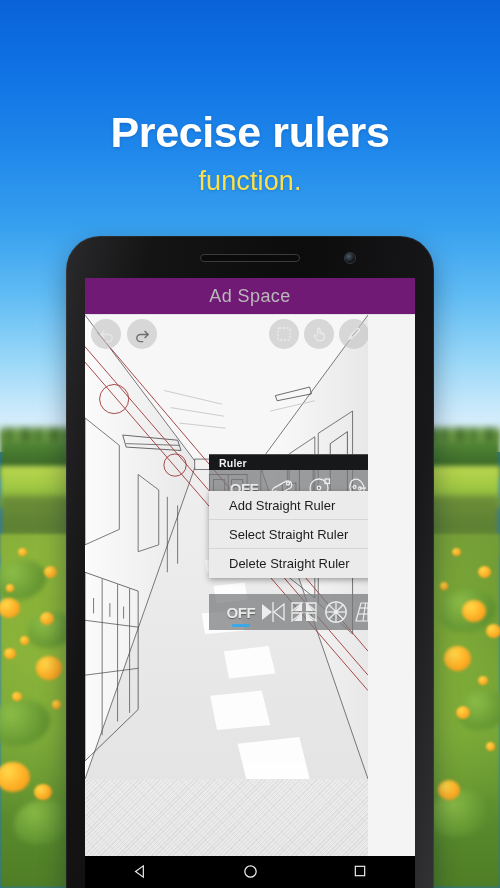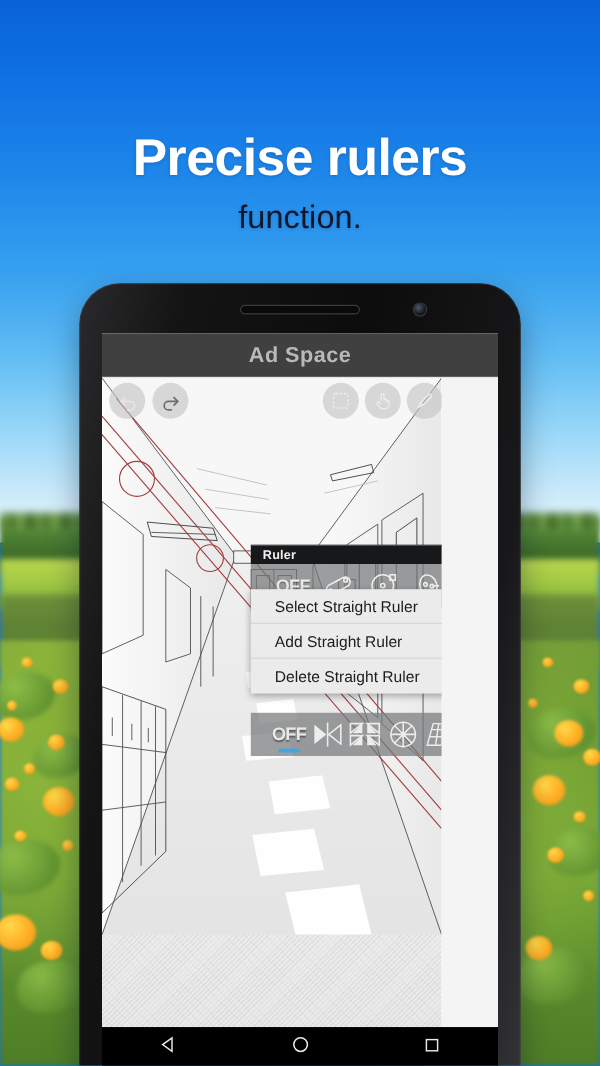--- a/index.html
+++ b/index.html
@@ -69,21 +69,21 @@
 
   
   #headline { position:absolute; left:0; top:0; width:500px; text-align:center; z-index:6; }
   #headline .h1 {
     margin-top:108px;
     font-size:43px; font-weight:bold; color:#ffffff; letter-spacing:-.4px;
     text-shadow:0 1px 3px rgba(0,40,90,.25);
   }
   #headline .h2 {
     margin-top:9px;
-    font-size:27px; font-weight:normal; color:#0f172a; letter-spacing:.1px;
+    font-size:27px; font-weight:normal; color:#fde047; letter-spacing:.1px;
     text-shadow:0 1px 3px rgba(0,40,90,.22);
   }
 
   
   #phone {
     position:absolute; left:66px; top:236px; width:368px; height:660px;
     border-radius:34px 34px 10px 10px;
     background:linear-gradient(100deg,#2a2a2c 0%,#141415 18%,#0c0c0d 50%,#18181a 82%,#333336 100%);
     box-shadow:0 10px 26px rgba(0,20,50,.38), 0 0 0 1px rgba(255,255,255,.07) inset;
     z-index:5; overflow:hidden;
@@ -99,23 +99,22 @@
     border:1px solid #34373c;
   }
   #screen {
     position:absolute; left:19px; top:42px; width:330px; height:578px;
     background:#f4f4f4; overflow:hidden;
   }
 
   
   .adbar {
     position:absolute; left:0; top:0; width:330px; height:37px;
-    background:#404040; display:flex; align-items:center; justify-content:center;
+    background:#701a75; display:flex; align-items:center; justify-content:center;
     border-bottom:1px solid #e2e2e2;
-    font-weight:bold;
   }
   .adbar span { font-size:18px; color:#b9b9b9; letter-spacing:.4px; }
 
   
   #canvas {
     position:absolute; left:0; top:37px; width:283px; height:541px;
     background:#ffffff; overflow:hidden;
   }
   .hatch {
     position:absolute; inset:0;
@@ -489,22 +488,22 @@
               <line x1="9" y1="2" x2="9" y2="21"></line>
               <line x1="21" y1="2" x2="19" y2="21"></line>
               <line x1="2" y1="14" x2="26" y2="14"></line>
               <line x1="14.5" y1="2" x2="14" y2="21"></line>
             </svg>
           </div>
         </div>
       </div>
 
       <div id="menu">
+        <div class="mitem">Add Straight Ruler</div>
         <div class="mitem">Select Straight Ruler</div>
-        <div class="mitem">Add Straight Ruler</div>
         <div class="mitem">Delete Straight Ruler</div>
       </div>
     </div>
   </div>
 
   <div id="navbar">
     <div>
       <svg class="nav-ic" width="17" height="17" viewBox="0 0 24 24" fill="none" stroke="#fff" stroke-width="1.7">
         <polygon points="16,4 16,20 5,12"></polygon>
       </svg>

